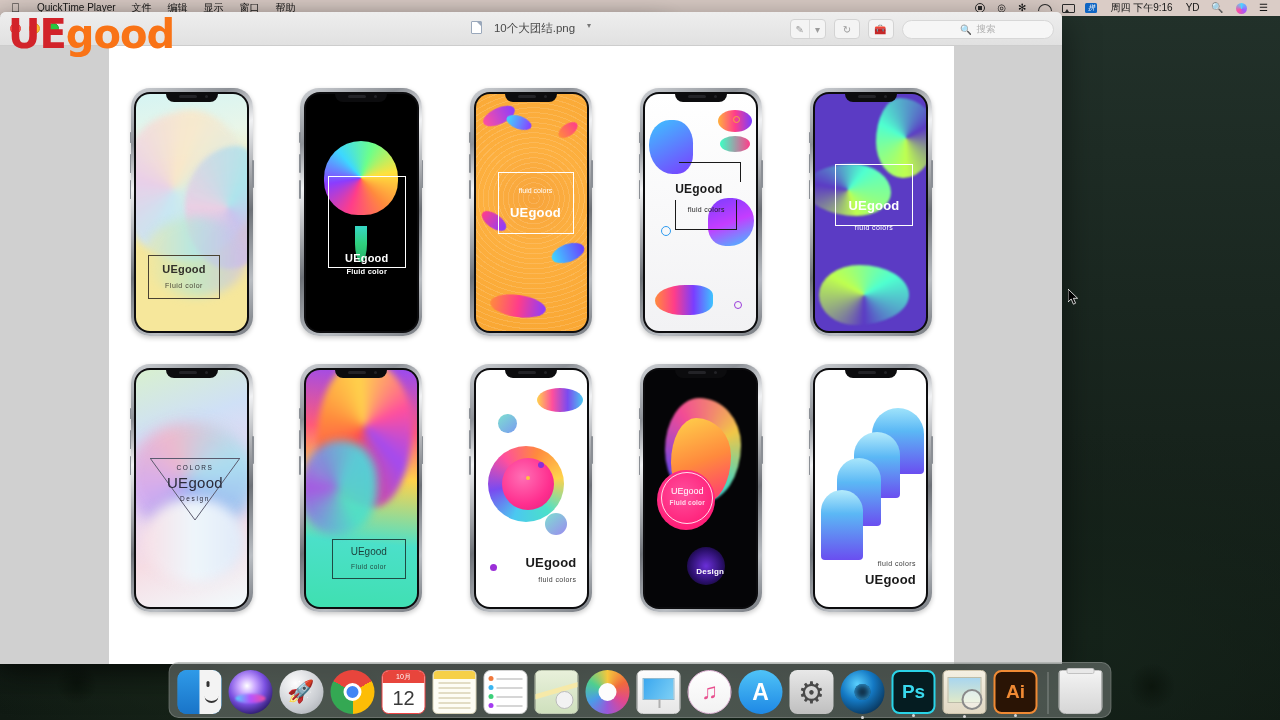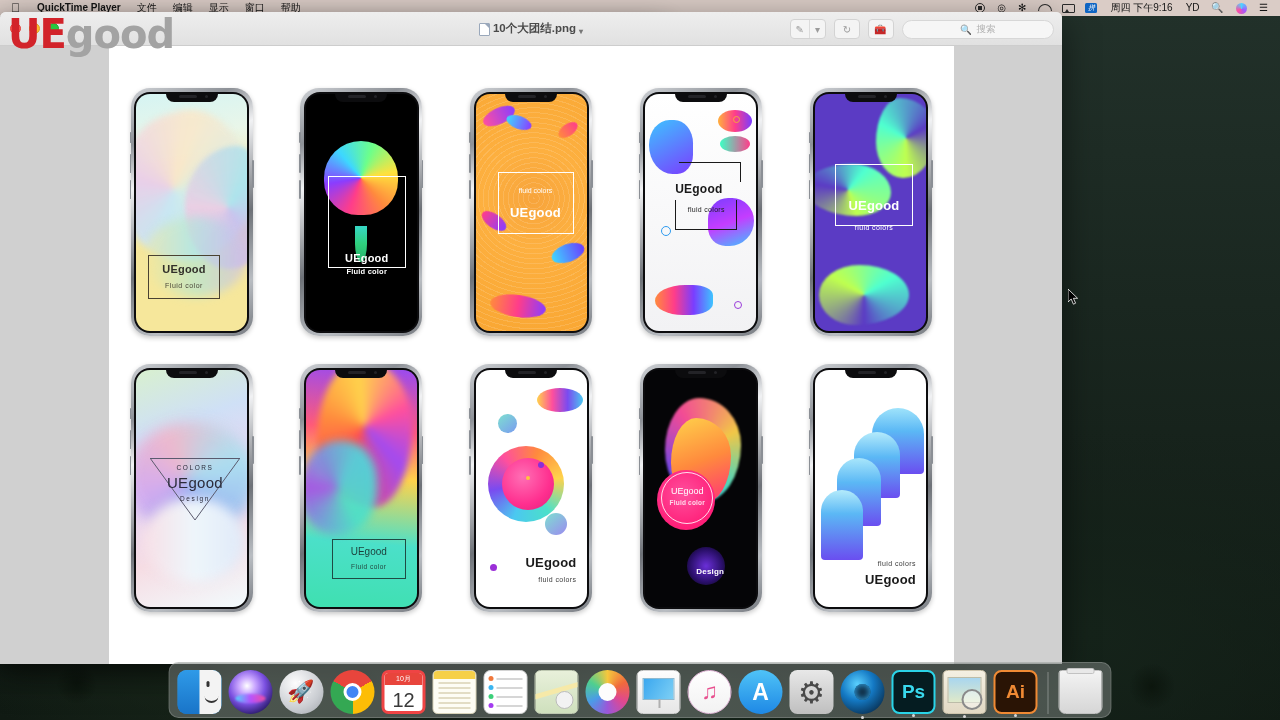--- a/index.html
+++ b/index.html
@@ -35,21 +35,21 @@
   
   #menubar{
     position:absolute; top:0; left:0; width:1280px; height:16px;
     background:rgba(232,216,210,.93);
     display:flex; align-items:center;
     font-size:10px; color:#141414;
     z-index:40; padding:0 6px;
   }
   #menubar .left{ display:flex; align-items:center; gap:0; }
   #menubar .mi{ padding:0 8px; line-height:16px; white-space:nowrap; cursor:default; }
-  #menubar .mi.app{ font-weight:bold; }
+  #menubar .mi.app{ font-weight:normal; }
   #menubar .apple{ padding:0 9px 0 5px; font-size:12px; line-height:16px; }
   #menubar .right{ margin-left:auto; display:flex; align-items:center; gap:0; }
   #menubar .si{ padding:0 6px; line-height:16px; font-size:10px; display:flex; align-items:center; }
   #menubar .clock{ padding:0 7px; font-size:10px; }
 
   .ico-sq{ width:10px;height:10px;border:1.2px solid #2a2a2a;border-radius:50%;
            display:inline-block;position:relative;}
   .ico-sq:after{content:"";position:absolute;left:2px;top:2px;width:4px;height:4px;
            background:#2a2a2a;}
   .ico-air{ width:11px;height:10px;display:inline-block;position:relative;}
@@ -90,21 +90,21 @@
     height:34px; background:linear-gradient(#eeeeee,#e1e1e1);
     border-bottom:1px solid #cdcdcd; position:relative;
     display:flex; align-items:center; justify-content:center;
   }
   .traffic{ position:absolute; left:10px; top:11px; display:flex; gap:8px; }
   .traffic span{ width:11px;height:11px;border-radius:50%; display:block; }
   .t-close{ background:#ff5f57; border:.5px solid #e0443e; }
   .t-min  { background:#febc2e; border:.5px solid #dfa123; }
   .t-max  { background:#28c840; border:.5px solid #1dab2f; }
 
-  #title{ display:flex; align-items:flex-end; gap:3px; font-size:11.5px; color:#4a4a4a;font-weight:bold; }
+  #title{ display:flex; align-items:flex-start; gap:12px; font-size:11.5px; color:#4a4a4a; }
   .doc-icon{
     width:11px;height:13px;background:#fff;border:1px solid #9aa8bb;border-radius:1px;
     position:relative; display:inline-block;
   }
   .doc-icon:before{content:"";position:absolute;right:0;top:0;border-left:4px solid transparent;
     border-top:4px solid #9aa8bb;}
   .chev{ font-size:8px; color:#777; }
 
   .tb-right{ position:absolute; right:8px; top:0; height:34px; display:flex; align-items:center; gap:8px; }
   .tbtn{
@@ -204,21 +204,21 @@
   .s9{ background:#050507; }
   .s10{ background:#ffffff; }
 
   
   #watermark{
     position:absolute; left:8px; top:14px; z-index:60;
     font-size:40px; font-weight:bold; letter-spacing:-1px; line-height:1;
     font-family:"DejaVu Sans", sans-serif;
   }
   #watermark .ue{ color:#d2232a; }
-  #watermark .gd{ color:#a3a3a3; }
+  #watermark .gd{ color:#f97316; }
 
   
   #dock{
     position:absolute; left:50%; transform:translateX(-50%); bottom:2px;
     height:56px; display:flex; align-items:flex-end; gap:7px;
     padding:4px 8px 3px 8px; border-radius:10px;
     background:rgba(120,128,124,.55); border:1px solid rgba(255,255,255,.18);
     z-index:70;
   }
   .dk{ width:44px;height:44px;border-radius:9px; position:relative; flex:0 0 auto; }
@@ -241,21 +241,21 @@
 
   .launch{ background:radial-gradient(circle at 36% 30%, #fdfdfd, #c9ccd1 62%, #9ea2a8 100%); border-radius:50%; }
   .launch:after{content:"🚀";position:absolute;inset:0;display:flex;align-items:center;
     justify-content:center;font-size:22px;}
 
   .chrome{ border-radius:50%;
     background:conic-gradient(from -60deg,#e8453c 0deg 120deg,#fdbd06 120deg 240deg,#34a853 240deg 360deg);}
   .chrome:after{content:"";position:absolute;left:13px;top:13px;width:18px;height:18px;border-radius:50%;
     background:#4285f4;border:3px solid #fff;box-sizing:border-box;}
 
-  .cal{ background:#fff; border-radius:7px; overflow:hidden; border:3px solid #ef4444;}
+  .cal{ background:#fff; border-radius:7px; overflow:hidden; border:1px solid #ef4444;}
   .cal .hd{ height:12px;background:#e8453c;color:#fff;font-size:7px;text-align:center;line-height:12px;}
   .cal .dy{ height:31px;display:flex;align-items:center;justify-content:center;font-size:20px;color:#3a3a3a;}
 
   .notes{ background:#fdfdf4; border-radius:5px; border:1px solid #d8d3b8; overflow:hidden;}
   .notes .top{height:8px;background:#f6d049;}
   .notes .ln{height:2px;background:#e2ddc4;margin:3px 5px;}
 
   .remind{ background:#fff; border-radius:7px; border:1px solid #d4d4d4; padding:5px 4px;}
   .remind .r{display:flex;align-items:center;gap:3px;margin-bottom:4px;}
   .remind .r i{width:5px;height:5px;border-radius:50%;display:block;}

